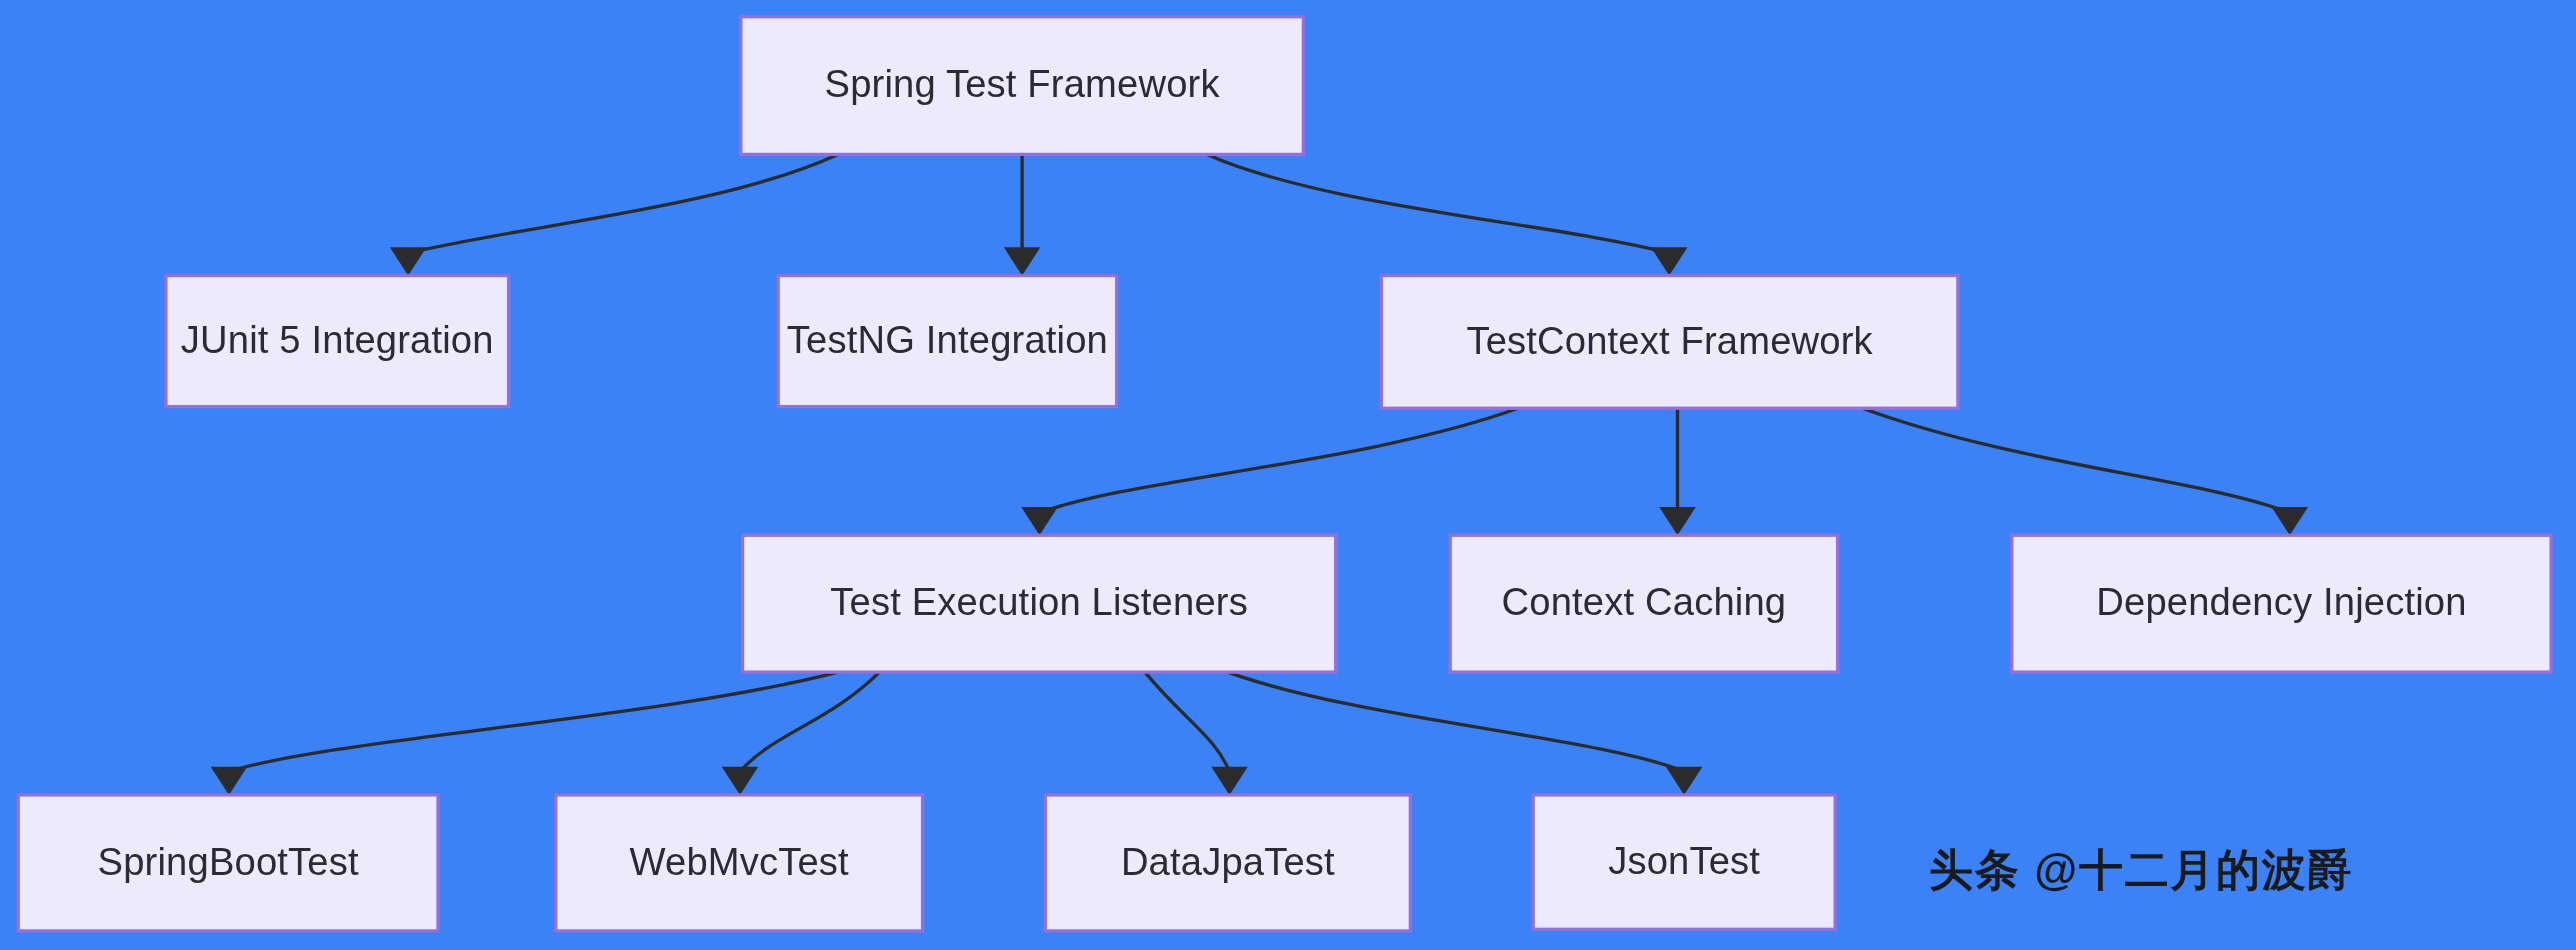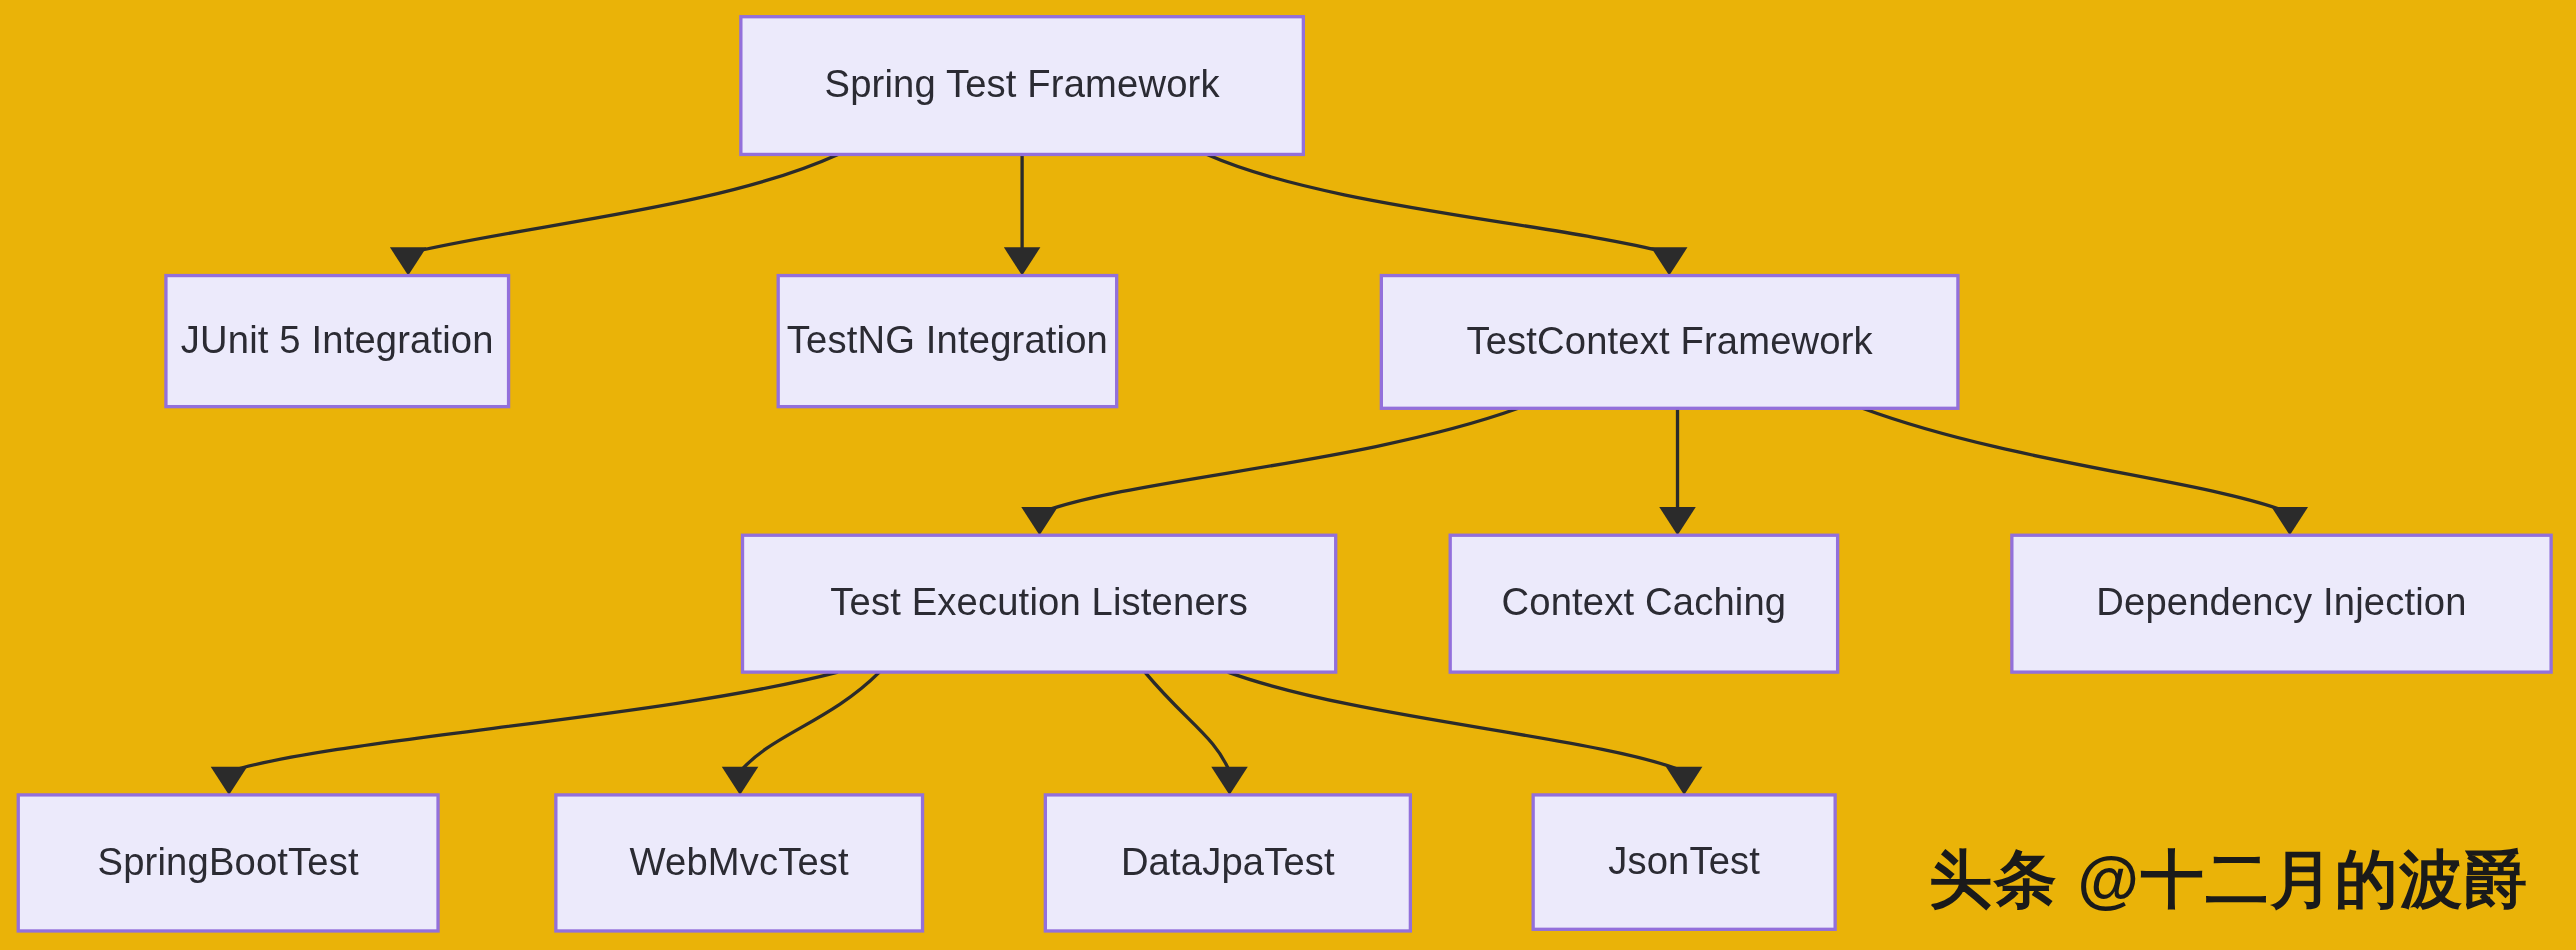--- a/index.html
+++ b/index.html
@@ -11,21 +11,21 @@
     width: 2576px;
     height: 951px;
     font-family: "Liberation Sans", sans-serif;
     overflow: hidden;
     position: relative;
   }
   #diagram-root {
     position: relative;
     width: 2576px;
     height: 951px;
-    background: #eab308;
+    background: #3b82f6;
   }
   svg.flow-canvas {
     position: absolute;
     top: 0;
     left: 0;
     width: 2576px;
     height: 951px;
     display: block;
   }
   .node-rect {
@@ -47,21 +47,21 @@
     stroke-width: 4;
     stroke-linecap: butt;
   }
   .arrow-head {
     fill: #2B2B2B;
     stroke: none;
   }
   .watermark-text {
     position: absolute;
     font-family: "Liberation Sans", sans-serif;
-    font-size: 63px;
+    font-size: 44px;
     font-weight: 700;
     color: #1a1a1a;
     white-space: nowrap;
     letter-spacing: 1.7px;
     line-height: 1;
   }
 </style>
 </head>
 <body>
 

